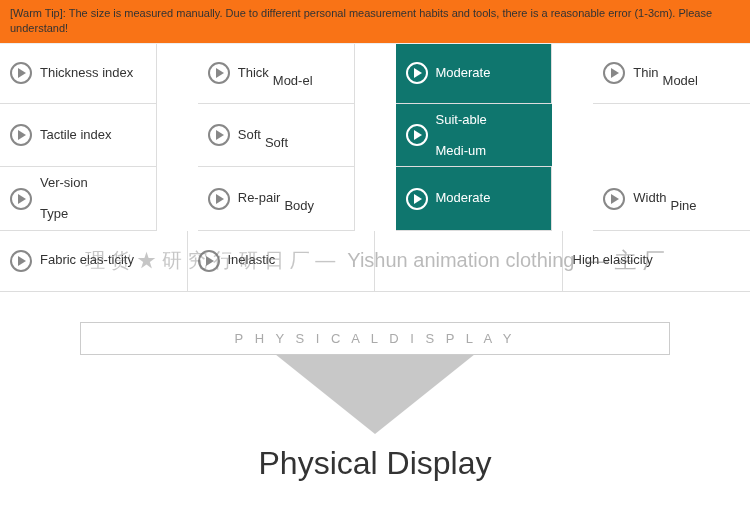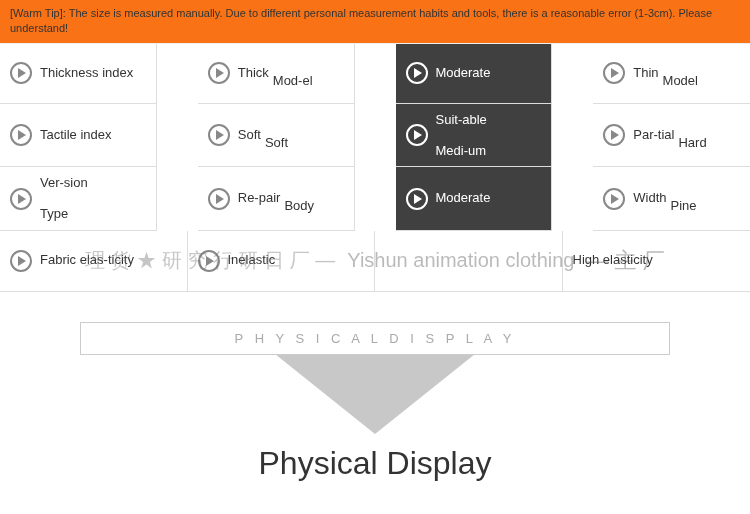--- a/index.html
+++ b/index.html
@@ -74,21 +74,21 @@
     }
 
     .attr-value {
       font-size: 13px;
       color: #333;
       font-weight: 500;
       margin-top: 14px;
     }
 
     .attr-cell.highlighted {
-      background: #404040;
+      background: #0f766e;
     }
 
     .attr-cell.highlighted .play-btn {
       border-color: #fff;
       background: transparent;
     }
 
     .attr-cell.highlighted .play-btn::after {
       border-left-color: #fff;
     }
@@ -191,25 +191,20 @@
     <span class="attr-label">Soft</span>
     <span class="attr-value" style="margin-left:4px">Soft</span>
   </div>
   <div class="attr-cell highlighted">
     <div class="play-btn active"></div>
     <div style="display:flex;flex-direction:column;line-height:1.2">
       <span class="attr-label">Suit-able</span>
       <span class="attr-value">Medi-um</span>
     </div>
   </div>
-  <div class="attr-cell">
-    <div class="play-btn"></div>
-    <span class="attr-label">Par-tial</span>
-    <span class="attr-value" style="margin-left:4px">Hard</span>
-  </div>
 </div>
 
 <div class="row">
   <div class="attr-cell">
     <div class="play-btn"></div>
     <div style="display:flex;flex-direction:column;line-height:1.2">
       <span class="attr-label">Ver-sion</span>
       <span class="attr-value">Type</span>
     </div>
   </div>

